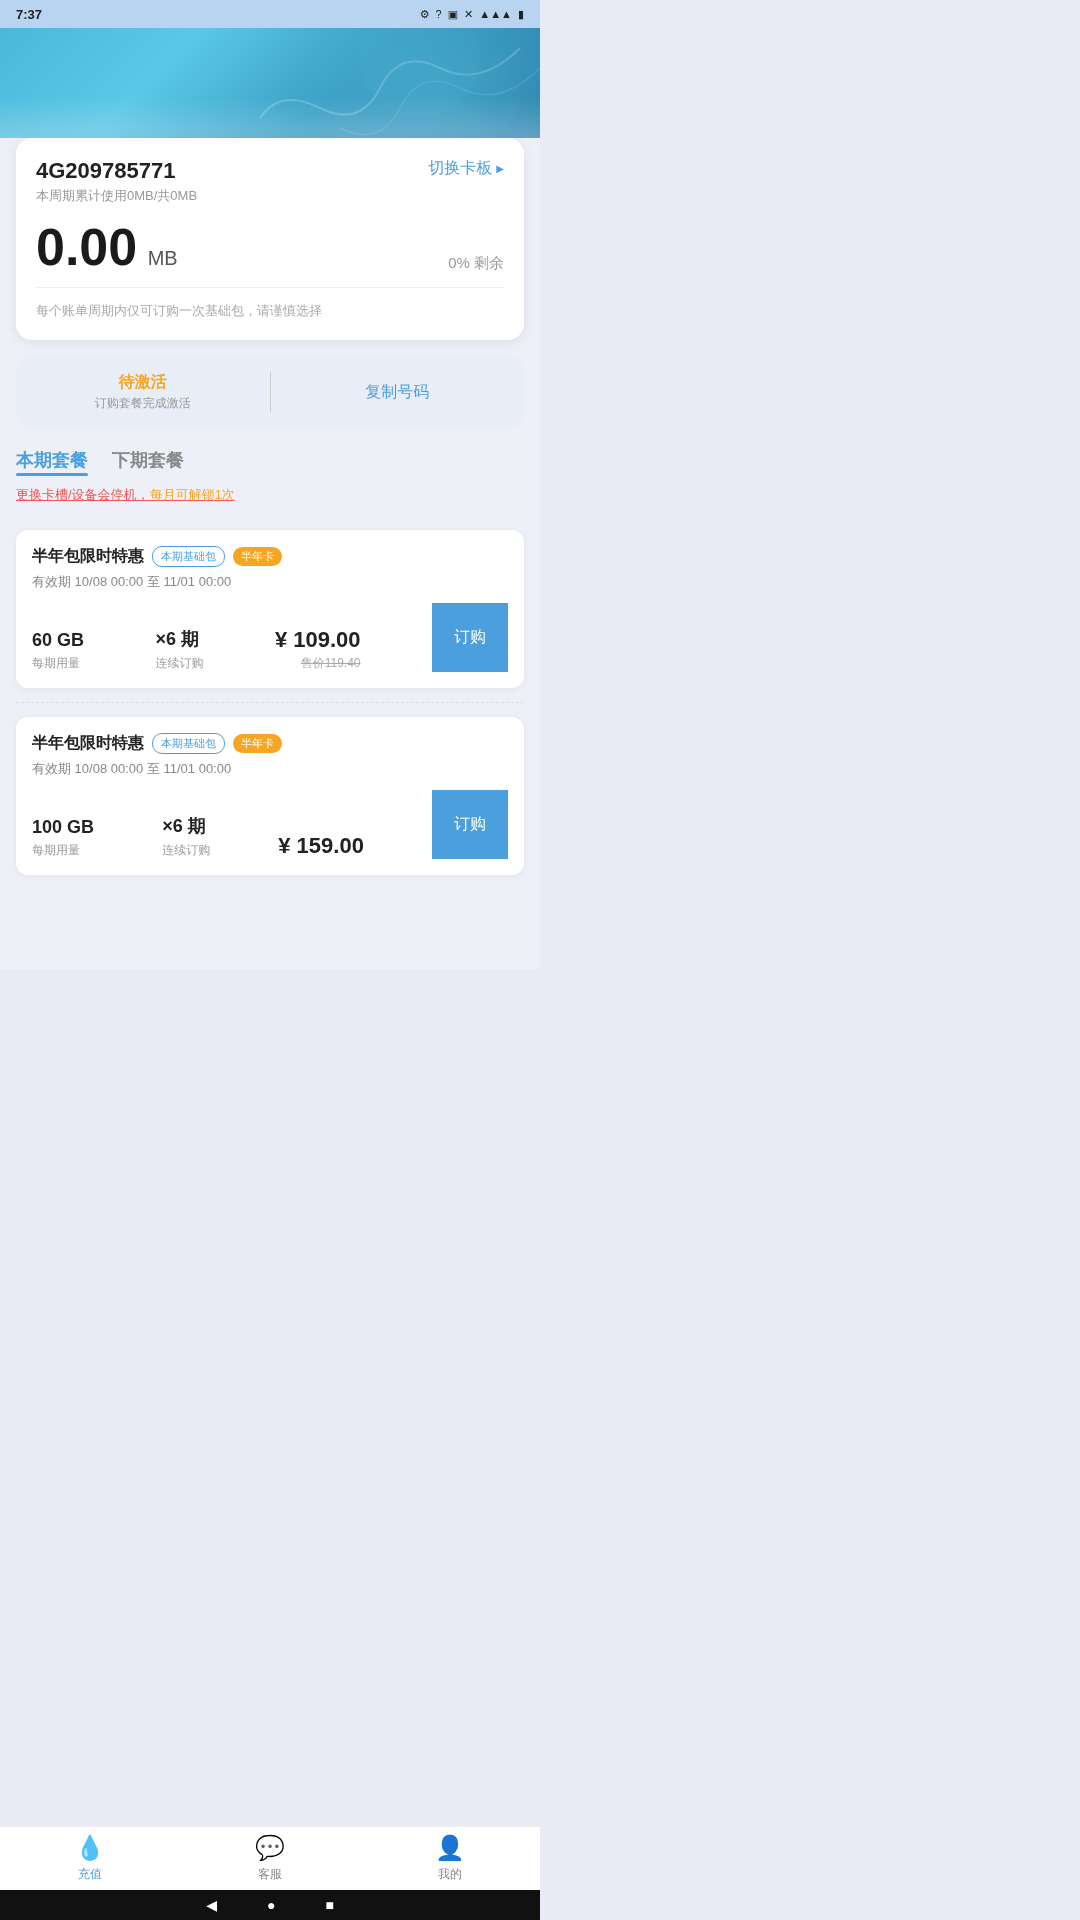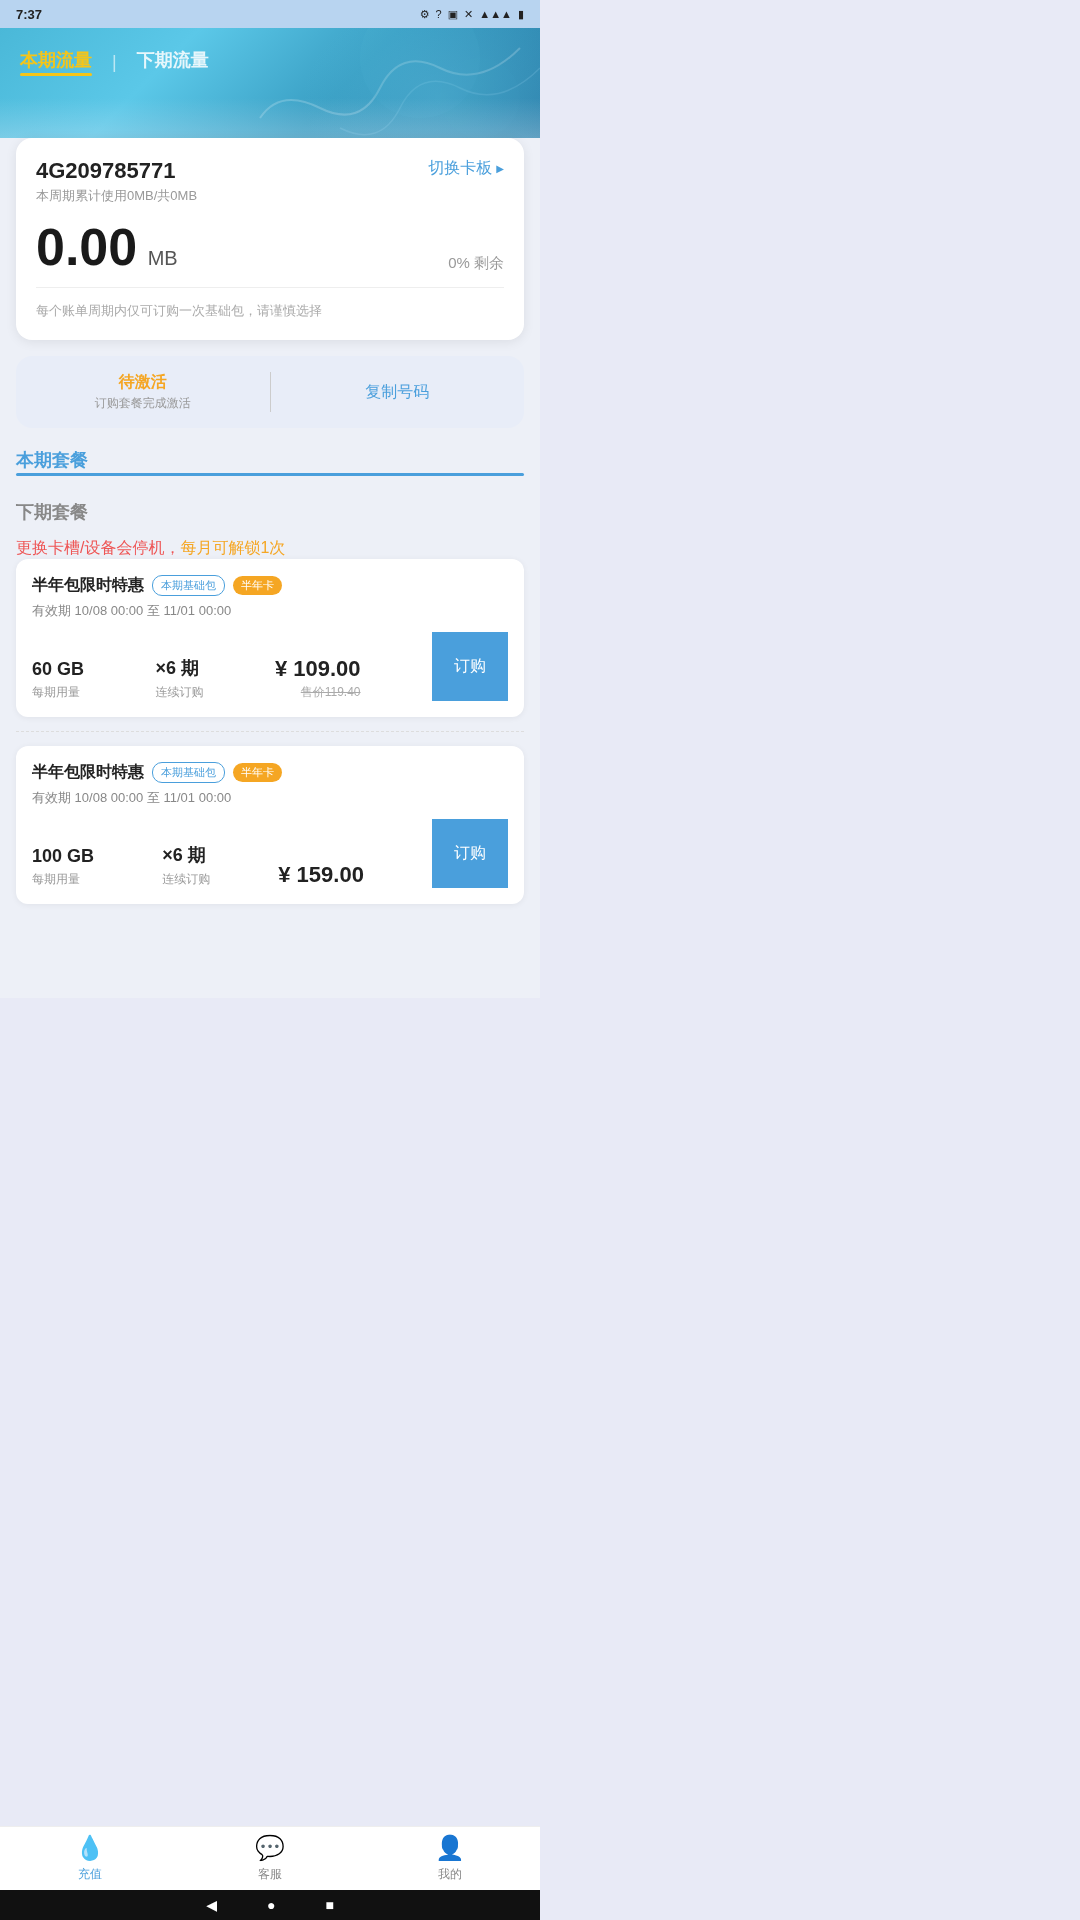--- a/index.html
+++ b/index.html
@@ -225,21 +225,20 @@
     }
 
     
     .section {
       margin-top: 20px;
     }
     .package-tabs {
       display: flex;
       gap: 24px;
       margin-bottom: 10px;
-      flex-direction: column;
     }
     .pkg-tab {
       font-size: 18px;
       font-weight: 600;
       cursor: pointer;
       position: relative;
       padding-bottom: 4px;
     }
     .pkg-tab.active {
       color: #4a9fdc;
@@ -250,23 +249,24 @@
       bottom: 0; left: 0; right: 0;
       height: 3px;
       background: #4a9fdc;
       border-radius: 2px;
     }
     .pkg-tab.inactive {
       color: #888;
     }
 
     .warning-text {
-      font-size: 16px;
+      font-size: 13px;
       color: #e55;
-      margin-bottom: 0;
+      margin-bottom: 26px;
+      text-decoration: underline;
     }
     .warning-highlight {
       color: #f5a623;
     }
 
     
     .pkg-item {
       background: #fff;
       border-radius: 12px;
       padding: 16px;
@@ -428,25 +428,20 @@
 
 <div class="header-bg">
 
   <svg class="wave-decoration" viewBox="0 0 300 130" fill="none" xmlns="http://www.w3.org/2000/svg">
     <path d="M280 20 Q240 60 200 40 Q160 20 140 60 Q120 100 80 80 Q40 60 20 90" stroke="rgba(255,255,255,0.5)" stroke-width="2" fill="none"></path>
     <path d="M300 40 Q260 80 220 60 Q180 40 160 80 Q140 120 100 100" stroke="rgba(180,230,255,0.4)" stroke-width="1.5" fill="none"></path>
     <circle cx="180" cy="30" r="60" fill="rgba(100,200,230,0.15)"></circle>
     <circle cx="240" cy="70" r="40" fill="rgba(80,180,210,0.1)"></circle>
   </svg>
 
-  <div class="header-tabs">
-    <span class="header-tab active">本期流量</span>
-    <span class="header-divider">|</span>
-    <span class="header-tab inactive">下期流量</span>
-  </div>
 </div>
 
 <div class="content">
 
   <div class="card">
     <div class="card-header-row">
       <div>
         <div class="card-sim-id">4G209785771</div>
         <div class="card-sim-sub">本周期累计使用0MB/共0MB</div>
       </div>

